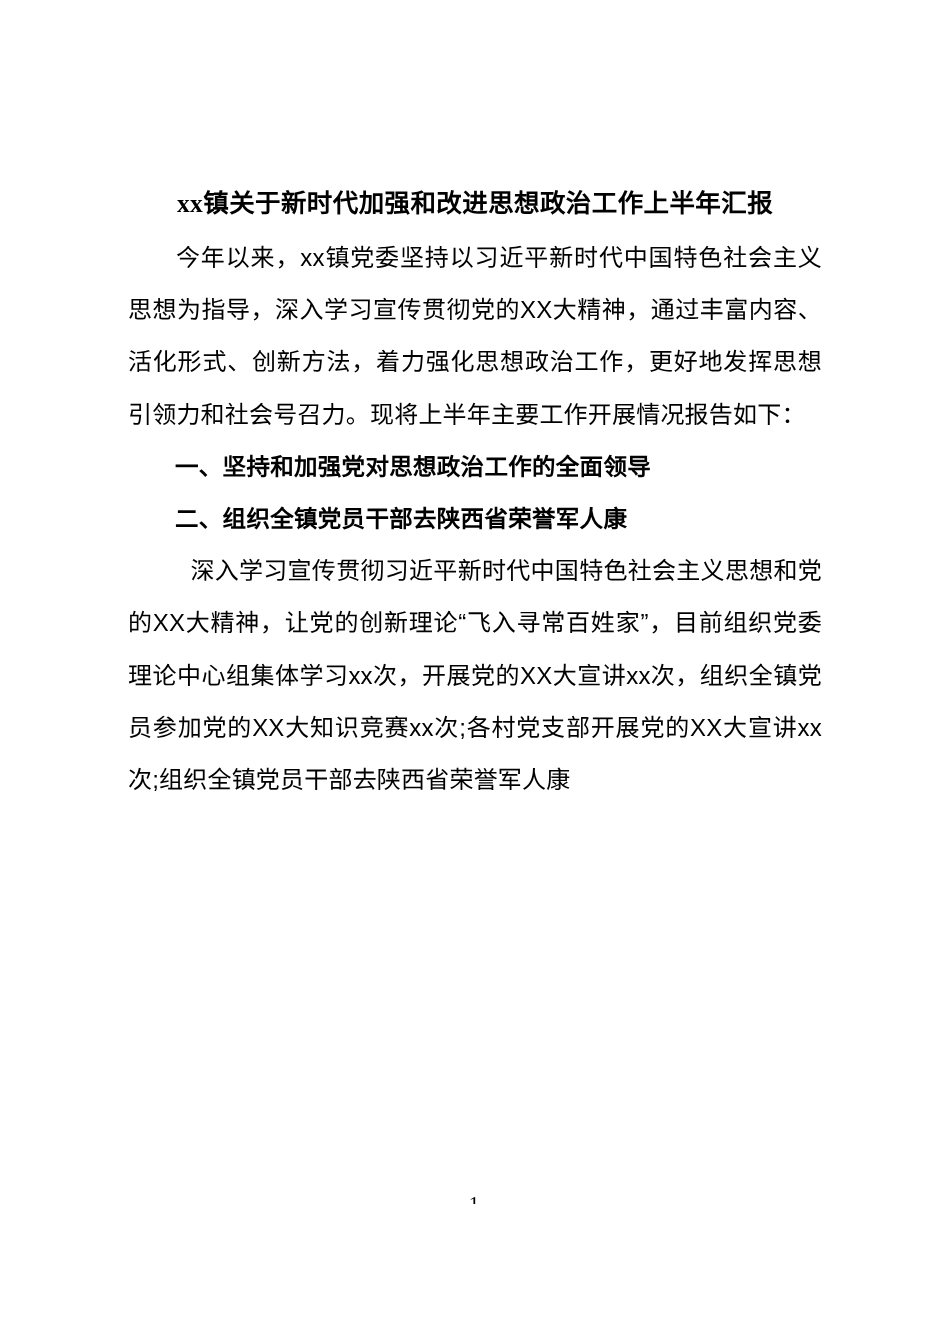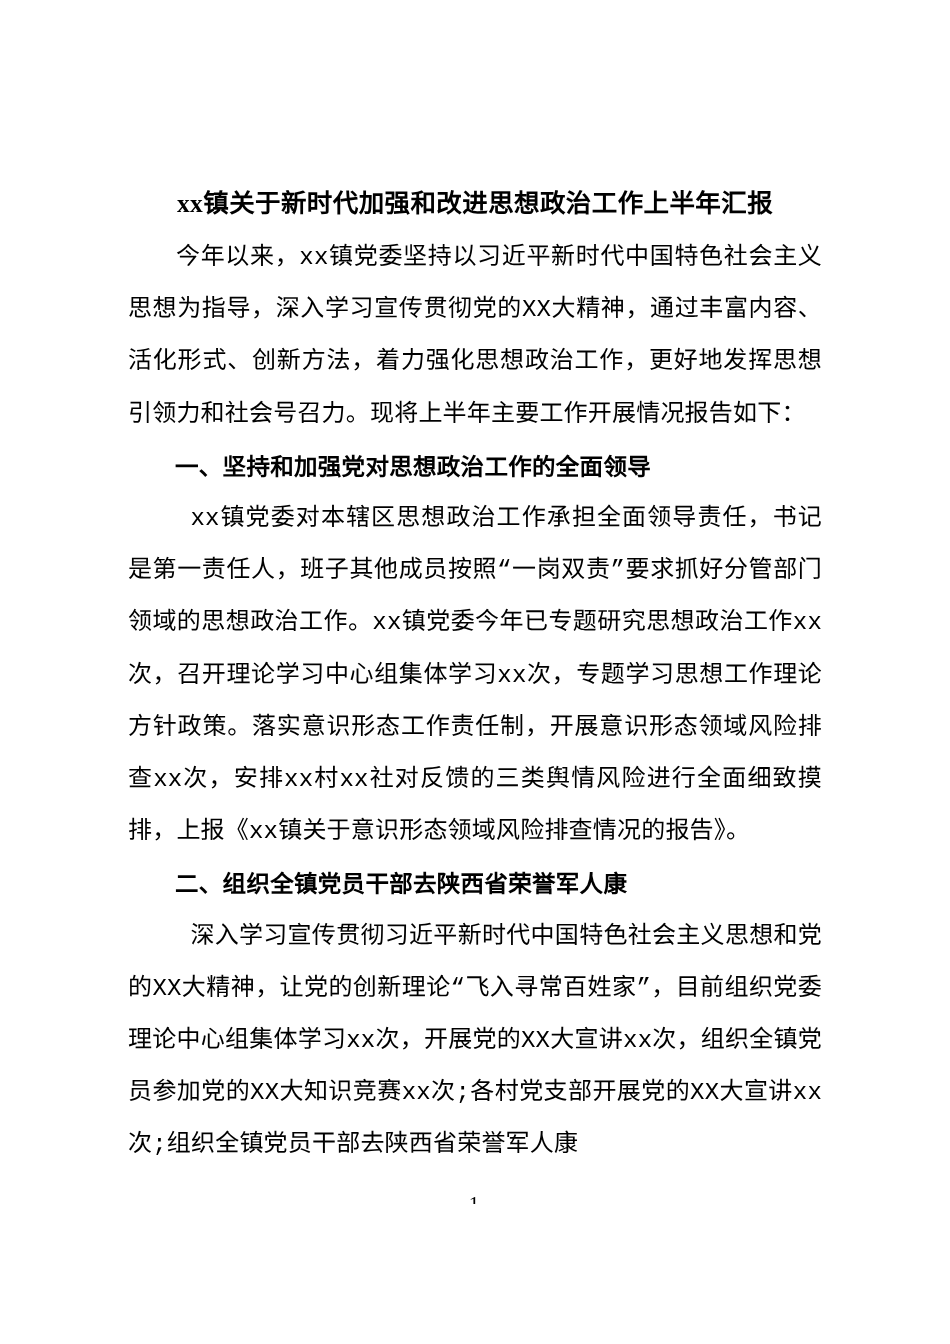--- a/index.html
+++ b/index.html
@@ -35,21 +35,21 @@
     font-size: 25.5px;
     line-height: 44px;
     text-align: center;
     letter-spacing: 0.4px;
     white-space: nowrap;
     margin: 0 0 6px 0;
   }
 
   
   .para {
-    font-family: Liberation Mono, monospace;
+    font-family: Liberation Sans, sans-serif;
     font-size: 24px;
     line-height: 52.2px;
     text-align: justify;
     text-justify: inter-character;
     text-indent: 2em;
     letter-spacing: 0.2px;
     margin: 0;
     word-break: break-all;
   }
 
@@ -92,21 +92,20 @@
 <div class="page">
 
   <div class="content">
 
     <h1 class="doc-title">xx镇关于新时代加强和改进思想政治工作上半年汇报</h1>
 
     <p class="para">今年以来，xx镇党委坚持以习近平新时代中国特色社会主义思想为指导，深入学习宣传贯彻党的XX大精神，通过丰富内容、活化形式、创新方法，着力强化思想政治工作，更好地发挥思想引领力和社会号召力。现将上半年主要工作开展情况报告如下：</p>
 
     <h2 class="section-heading">一、坚持和加强党对思想政治工作的全面领导</h2>
 
-    <p class="para extra-indent">xx镇党委对本辖区思想政治工作承担全面领导责任，书记是第一责任人，班子其他成员按照“一岗双责”要求抓好分管部门领域的思想政治工作。xx镇党委今年已专题研究思想政治工作xx次，召开理论学习中心组集体学习xx次，专题学习思想工作理论方针政策。落实意识形态工作责任制，开展意识形态领域风险排查xx次，安排xx村xx社对反馈的三类舆情风险进行全面细致摸排，上报《xx镇关于意识形态领域风险排查情况的报告》。</p>
 
     <h2 class="section-heading">二、组织全镇党员干部去陕西省荣誉军人康</h2>
 
     <p class="para extra-indent">深入学习宣传贯彻习近平新时代中国特色社会主义思想和党的XX大精神，让党的创新理论“飞入寻常百姓家”，目前组织党委理论中心组集体学习xx次，开展党的XX大宣讲xx次，组织全镇党员参加党的XX大知识竞赛xx次;各村党支部开展党的XX大宣讲xx次;组织全镇党员干部去陕西省荣誉军人康</p>
 
   </div>
 
   <div class="page-footer">
     <span>—</span>
     <span class="num">1</span>

